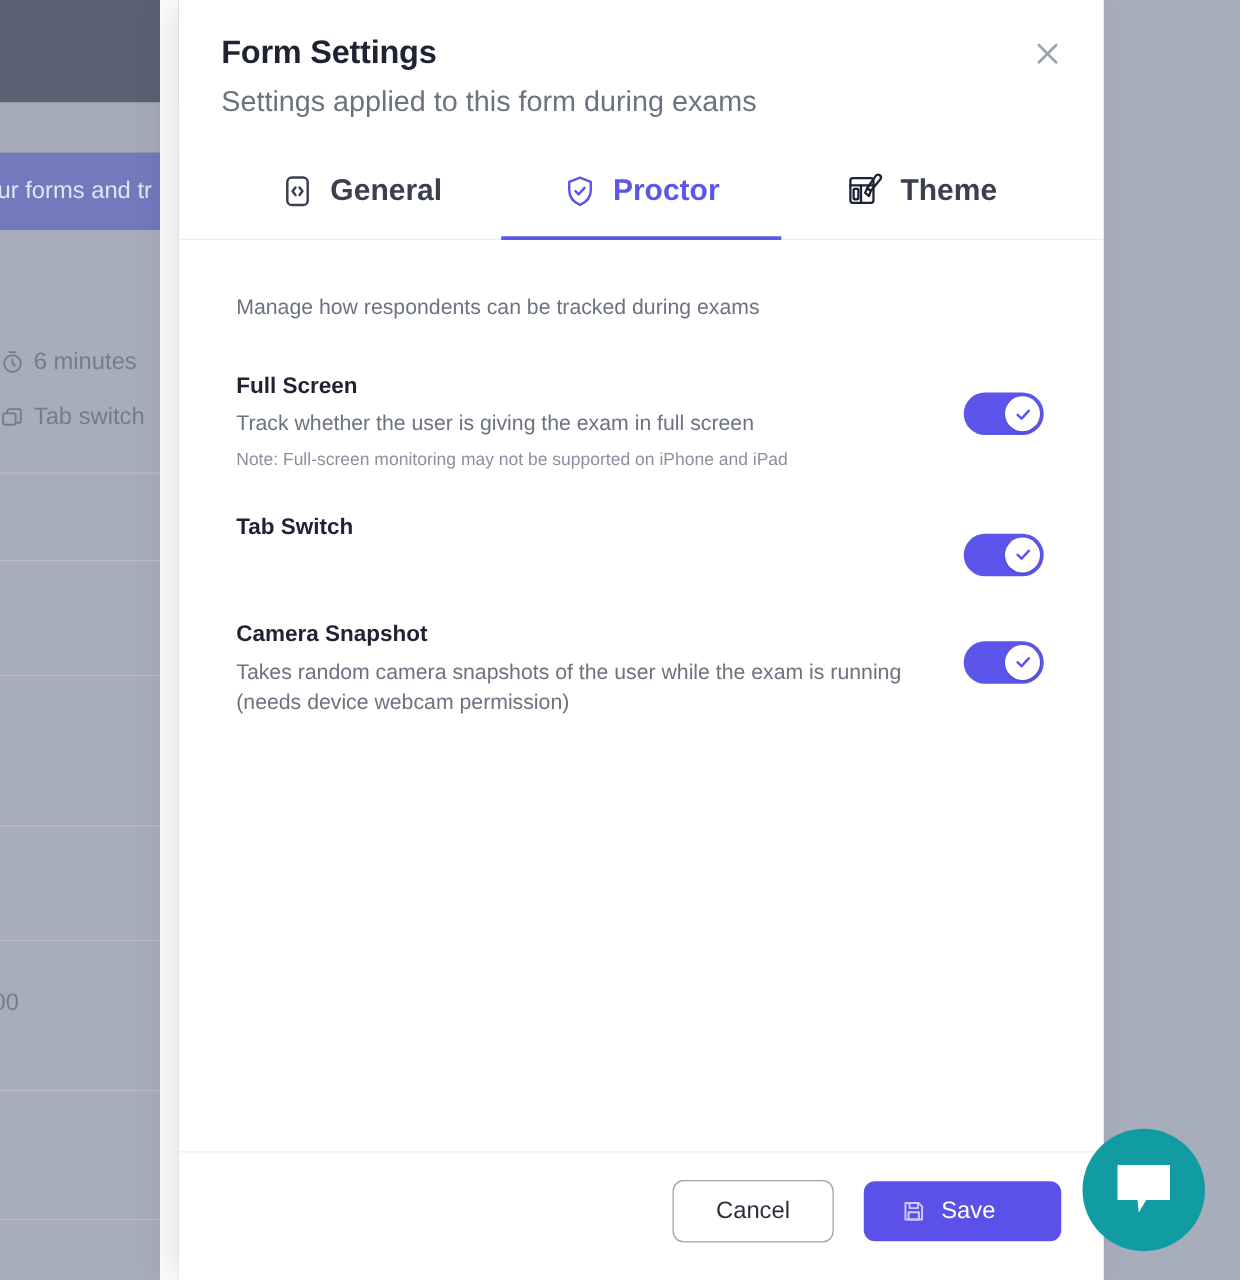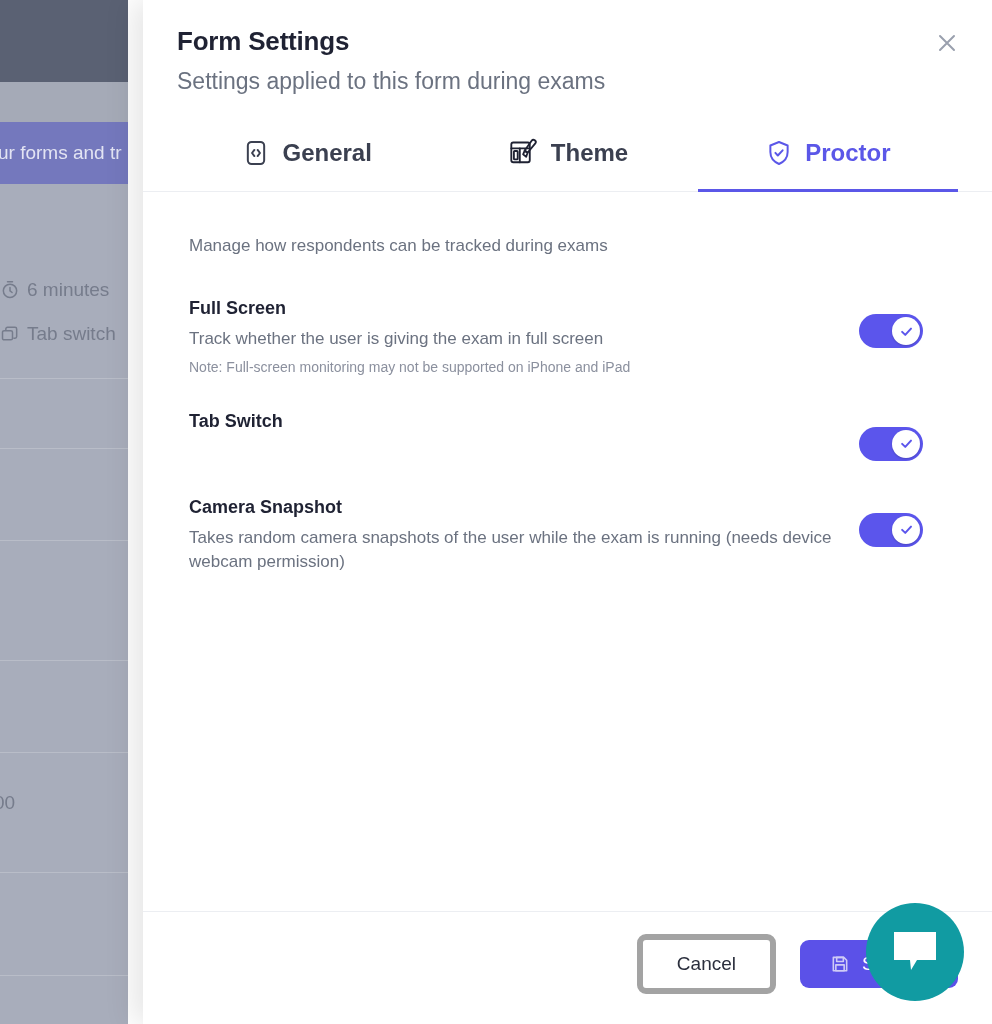--- a/index.html
+++ b/index.html
@@ -56,21 +56,21 @@
   }
   .bg-white-strip {
     position: absolute; left: 128px; top: 0; width: 15px; bottom: 0;
     background: #ffffff;
   }
 
   
   #modal {
     position: absolute;
     left: 143px; top: 0;
-    width: 849px; height: 1024px;
+    width: 740px; height: 1024px;
     background: #ffffff;
     display: flex; flex-direction: column;
     box-shadow: -10px 0 28px rgba(0,0,0,0.10);
   }
 
   .modal-head {
     position: relative;
     padding: 26px 34px 0 34px;
   }
   .modal-title {
@@ -167,21 +167,21 @@
     position: relative;
   }
   .btn {
     font-family: "Liberation Sans", sans-serif;
     font-size: 19px;
     border-radius: 9px;
     cursor: pointer;
   }
   #cancel-btn {
     background: #ffffff;
-    border: 6px solid #a3a3a3;
+    border: 1px solid #a3a3a3;
     color: #2b2f3d;
     padding: 13px 34px;
   }
   #save-btn {
     background: #5b51e8;
     border: none;
     color: #ffffff;
     padding: 13px 30px;
     display: flex; align-items: center; gap: 12px;
     min-width: 158px;
@@ -260,44 +260,44 @@
 
     <button class="tab">
       <span class="tab-icon">
         <svg width="28" height="28" viewBox="0 0 24 24" fill="none" stroke="#3b4050" stroke-width="1.7" stroke-linecap="round" stroke-linejoin="round">
           <rect x="5" y="2.5" width="14" height="19" rx="3.2"></rect>
           <path d="M10.6 9.4 8.6 12l2 2.6"></path>
           <path d="M13.4 9.4 15.4 12l-2 2.6"></path>
         </svg>
       </span>
       <span>General</span>
+    </button>
+
+    <button class="tab active">
+      <span class="tab-icon">
+        <svg width="28" height="28" viewBox="0 0 24 24" fill="none" stroke="#5b57e8" stroke-width="1.7" stroke-linecap="round" stroke-linejoin="round">
+          <path d="M12 2.6 4.6 5.6v5.6c0 4.7 3.1 8.4 7.4 10.2 4.3-1.8 7.4-5.5 7.4-10.2V5.6Z"></path>
+          <path d="M8.9 11.9l2.1 2.2 4.1-4.4"></path>
+        </svg>
+      </span>
+      <span>Proctor</span>
     </button>
 
     <button class="tab">
       <span class="tab-icon">
         <svg width="32" height="32" viewBox="0 0 26 26" fill="none" stroke="#1f2233" stroke-width="1.5" stroke-linecap="round" stroke-linejoin="round">
           <rect x="3.5" y="4.5" width="15" height="16" rx="1.6"></rect>
           <path d="M3.5 9.2h15"></path>
           <path d="M10.4 9.2v11.3"></path>
           <rect x="5.6" y="11.4" width="3.1" height="6.8" rx="0.6"></rect>
           <path d="M22.6 2.6c.9.7 1 1.8.4 2.6l-6.3 7.6-2.3-1.8 5.6-8c.6-.8 1.7-1 2.6-.4Z"></path>
           <path d="M14.4 11l2.3 1.8-1.1 3.3-2.5-2Z"></path>
         </svg>
       </span>
       <span>Theme</span>
-    </button>
-
-    <button class="tab active">
-      <span class="tab-icon">
-        <svg width="28" height="28" viewBox="0 0 24 24" fill="none" stroke="#5b57e8" stroke-width="1.7" stroke-linecap="round" stroke-linejoin="round">
-          <path d="M12 2.6 4.6 5.6v5.6c0 4.7 3.1 8.4 7.4 10.2 4.3-1.8 7.4-5.5 7.4-10.2V5.6Z"></path>
-          <path d="M8.9 11.9l2.1 2.2 4.1-4.4"></path>
-        </svg>
-      </span>
-      <span>Proctor</span>
     </button>
   </div>
 
   <div class="modal-body">
     <p class="section-sub">Manage how respondents can be tracked during exams</p>
 
     <div class="setting-row">
       <div class="setting-text">
         <p class="setting-name">Full Screen</p>
         <p class="setting-desc">Track whether the user is giving the exam in full screen</p>

